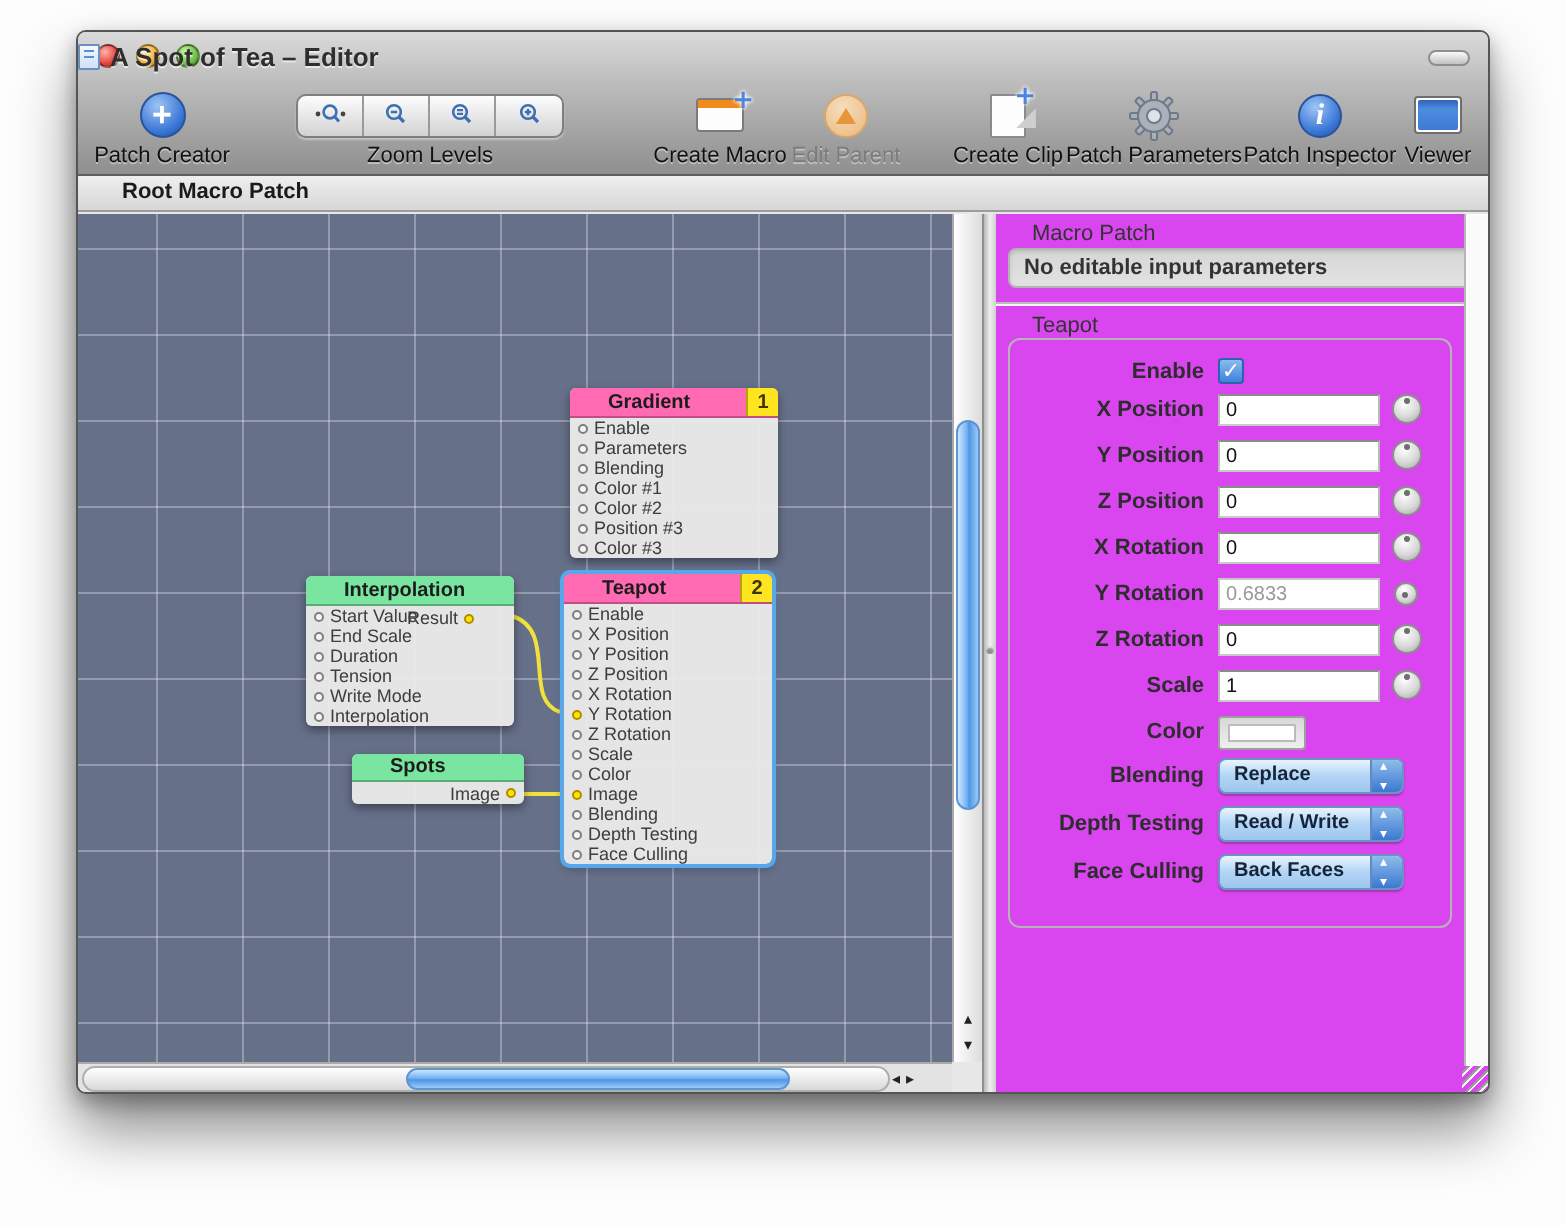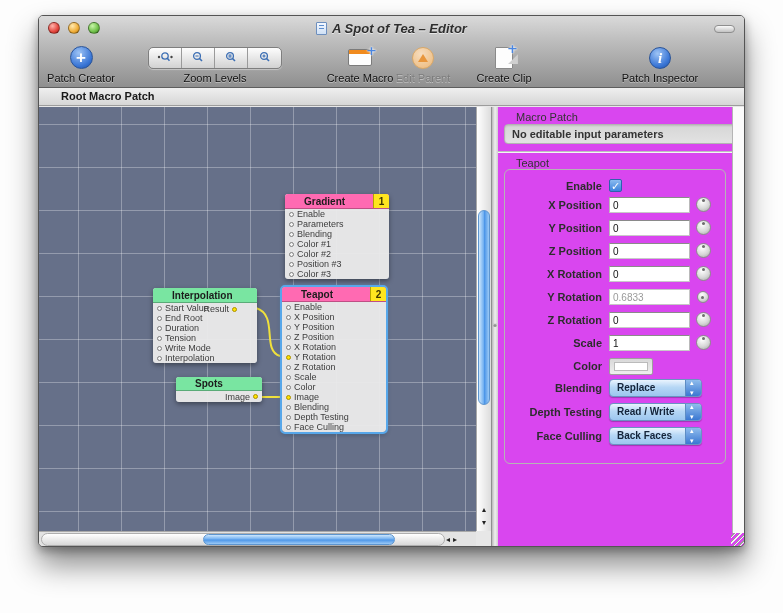--- a/index.html
+++ b/index.html
@@ -9,21 +9,21 @@
     overflow:hidden;background:#e7e7e7;border:1px solid #555;
     box-shadow:0 18px 30px rgba(0,0,0,.45),0 4px 10px rgba(0,0,0,.3);}
   
   .titlebar{position:absolute;top:0;left:0;right:0;height:25px;
     background:linear-gradient(#dadada,#bdbdbd);}
   .lights{position:absolute;left:9px;top:6px;display:flex;gap:8px;}
   .light{width:12px;height:12px;border-radius:50%;border:1px solid rgba(0,0,0,.35);}
   .light.red{background:radial-gradient(circle at 35% 30%,#ffb3ab,#e3453d 60%,#9c1f19);}
   .light.yellow{background:radial-gradient(circle at 35% 30%,#ffe9b0,#f0ad37 60%,#a8700f);}
   .light.green{background:radial-gradient(circle at 35% 30%,#c8f5a8,#6fc049 60%,#35751c);}
-  .title-wrap{position:absolute;left:0;right:0;top:0;height:25px;display:flex;align-items:center;justify-content:center;gap:5px;font-style:italic;}
+  .title-wrap{position:absolute;left:0;right:0;top:0;height:25px;display:flex;align-items:center;justify-content:flex-start;gap:5px;}
   .doc-icon{width:11px;height:13px;background:linear-gradient(#f4f8ff,#cfe0f5);border:1px solid #6d8fbe;border-radius:1px;position:relative;}
   .doc-icon::after{content:"";position:absolute;left:2px;top:2px;right:2px;height:6px;
     background:repeating-linear-gradient(#5d8ecf 0 1px,transparent 1px 3px);}
   .title-text{font-size:13px;font-weight:bold;color:#2e2e2e;text-shadow:0 1px 0 rgba(255,255,255,.6);}
   .pill{position:absolute;right:9px;top:9px;width:21px;height:8px;border-radius:4px;
     background:linear-gradient(#fafafa,#c2c2c2);border:1px solid #8e8e8e;}
   
   .toolbar{position:absolute;top:25px;left:0;right:0;height:47px;
     background:linear-gradient(#bdbdbd,#8f8f8f);border-bottom:1px solid #5e5e5e;}
   .tb-item{position:absolute;top:3px;transform:translateX(-50%);text-align:center;width:110px;}
@@ -210,25 +210,54 @@
       <div class="tb-label disabled">Edit Parent</div>
     </div>
     <div class="tb-item" style="left:465px;">
       <div class="tb-icon">
           <div class="icon-clip">
             <span class="plus-badge">+</span>
           </div>
         </div>
       <div class="tb-label">Create Clip</div>
     </div>
+    <div class="tb-item" style="left:538px;">
+      <div class="tb-icon">
+        <svg width="26" height="26" viewBox="0 0 26 26">
+          <g fill="#a9b1bb" stroke="#707a86" stroke-width="1">
+            <g>
+              <rect x="11.5" y="1" width="3" height="5" rx="1"></rect>
+                <rect x="11.5" y="20" width="3" height="5" rx="1"></rect>
+              <rect x="1" y="11.5" width="5" height="3" rx="1"></rect>
+                <rect x="20" y="11.5" width="5" height="3" rx="1"></rect>
+              <rect x="11.5" y="1" width="3" height="5" rx="1" transform="rotate(45 13 13)"></rect>
+              <rect x="11.5" y="20" width="3" height="5" rx="1" transform="rotate(45 13 13)"></rect>
+              <rect x="1" y="11.5" width="5" height="3" rx="1" transform="rotate(45 13 13)"></rect>
+              <rect x="20" y="11.5" width="5" height="3" rx="1" transform="rotate(45 13 13)"></rect>
+            </g>
+            <circle cx="13" cy="13" r="8"></circle>
+          </g>
+          <circle cx="13" cy="13" r="3.5" fill="#dfe3e8" stroke="#707a86"></circle>
+        </svg>
+      </div>
+      <div class="tb-label">Patch Parameters</div>
+    </div>
     <div class="tb-item" style="left:621px;">
       <div class="tb-icon">
           <div class="icon-info">i</div>
         </div>
       <div class="tb-label">Patch Inspector</div>
+    </div>
+    <div class="tb-item" style="left:680px;width:60px;">
+      <div class="tb-icon">
+          <div class="icon-viewer">
+            <div class="inner"></div>
+          </div>
+        </div>
+      <div class="tb-label">Viewer</div>
     </div>
   </div>
 
   <div class="patchbar">
     <span>Root Macro Patch</span>
   </div>
 
   <div class="content">
 
     <div class="canvas">
@@ -279,21 +308,21 @@
         <div class="out-abs" style="top:16px;">
             <span>Result</span>
             <i class="dot"></i>
           </div>
         <div class="prow">
             <i class="dot"></i>
             <span>Start Value</span>
           </div>
         <div class="prow">
             <i class="dot"></i>
-            <span>End Root</span>
+            <span>End Scale</span>
           </div>
         <div class="prow">
             <i class="dot"></i>
             <span>Duration</span>
           </div>
         <div class="prow">
             <i class="dot"></i>
             <span>Tension</span>
           </div>
         <div class="prow">

